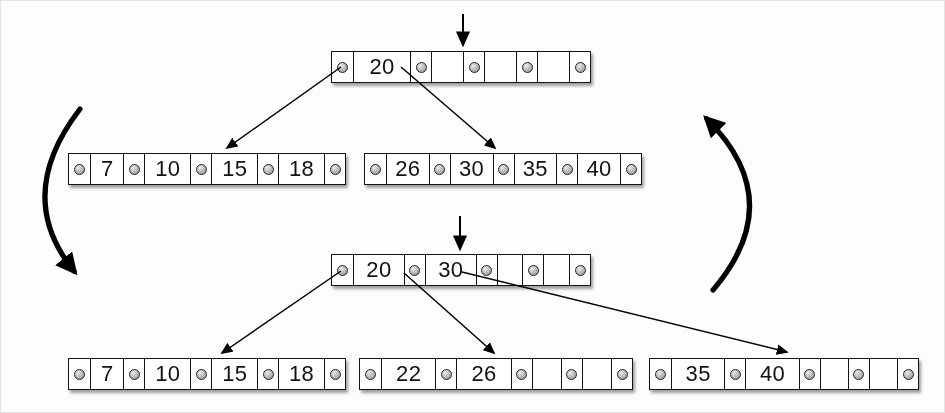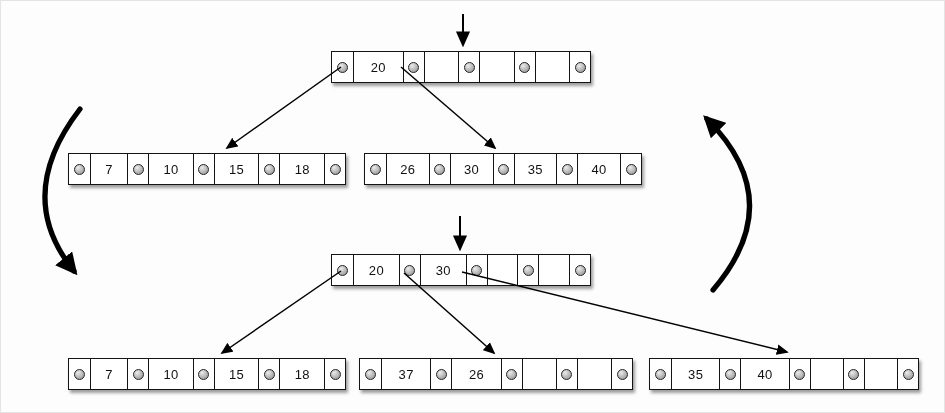--- a/index.html
+++ b/index.html
@@ -22,21 +22,21 @@
     box-sizing:border-box;
     box-shadow:2px 3px 3px rgba(0,0,0,0.38);
     z-index:1;
   }
   .cell{display:flex;align-items:center;justify-content:center;box-sizing:border-box;}
   .ptr{flex:0 0 21px;border-left:1.6px solid #141414;}
   .cell:first-child{border-left:none;}
   .key{
     flex:1 1 auto;
     border-left:1.6px solid #141414;
-    font-size:13px;
+    font-size:22px;
     font-weight:500;
     color:#111111;
     letter-spacing:0.3px;
   }
   .dot{
     width:11px;height:11px;border-radius:50%;
     border:1.6px solid #222222;
     background:radial-gradient(circle at 35% 30%, #ececec 0%, #b5b5b5 55%, #8d8d8d 100%);
     box-sizing:border-box;
   }
@@ -154,21 +154,21 @@
     <span class="cell key">18</span>
     <span class="cell ptr">
         <i class="dot"></i>
       </span>
   </div>
 
   <div class="node" style="left:358px;top:357px;width:274px;">
     <span class="cell ptr">
         <i class="dot"></i>
       </span>
-    <span class="cell key">37</span>
+    <span class="cell key">22</span>
     <span class="cell ptr">
         <i class="dot"></i>
       </span>
     <span class="cell key">26</span>
     <span class="cell ptr">
         <i class="dot"></i>
       </span>
     <span class="cell key"></span>
     <span class="cell ptr">
         <i class="dot"></i>

